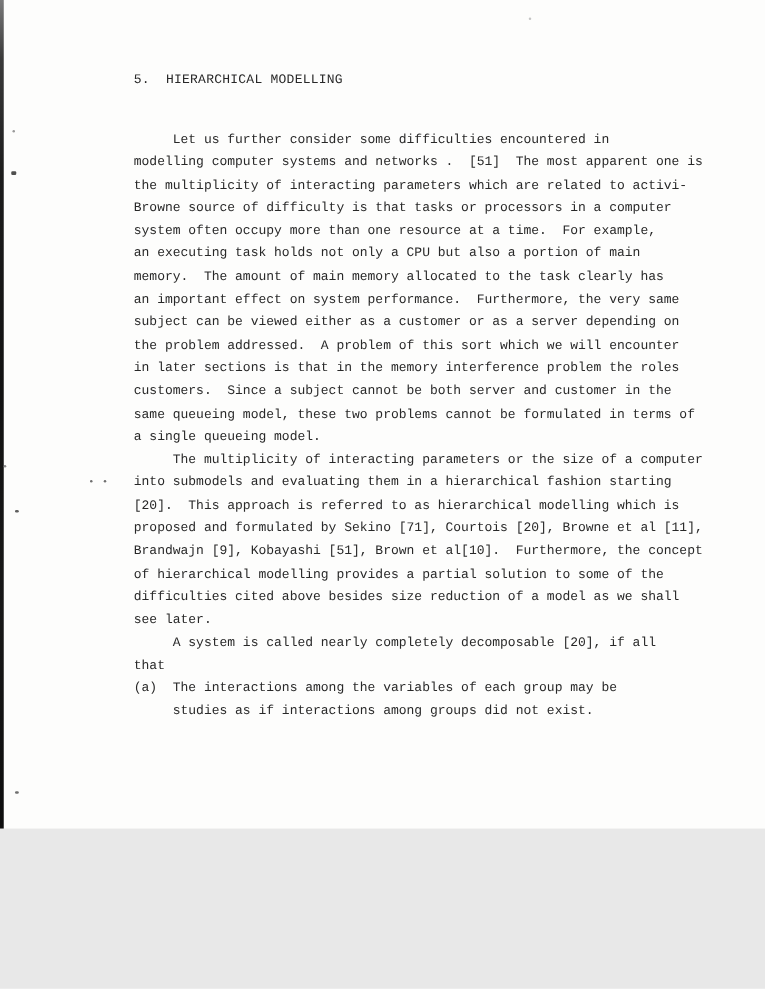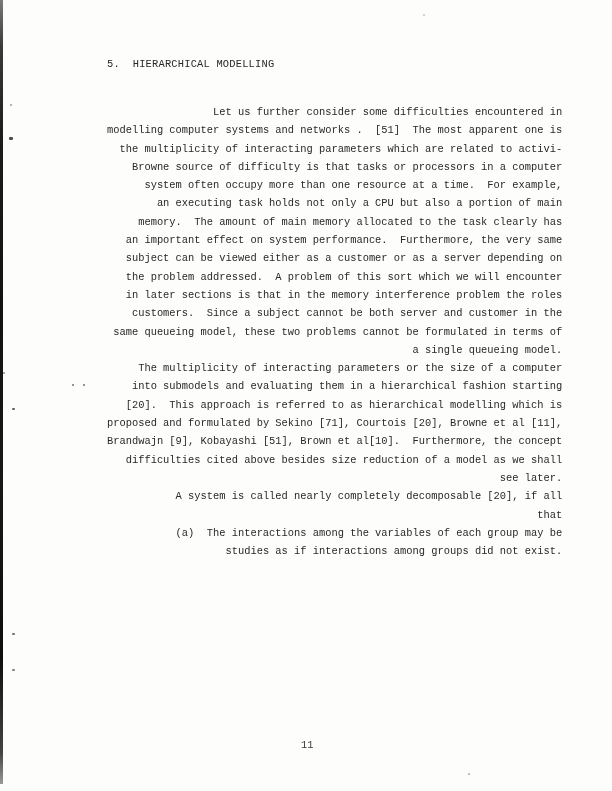--- a/index.html
+++ b/index.html
@@ -3,21 +3,21 @@
 <meta charset="utf-8">
 <style>
   html, body {
     margin: 0;
     padding: 0;
     background: #e8e8e8;
   }
   .page {
     position: relative;
     width: 612px;
-    height: 791px;
+    height: 663px;
     background: #fdfdfc;
     overflow: hidden;
     font-family: "Liberation Mono", "DejaVu Sans Mono", monospace;
     color: #282828;
   }
   .edge-strip {
     position: absolute;
     left: 0;
     top: 0;
     width: 2.5px;
@@ -42,21 +42,20 @@
     line-height: 18.3px;
     white-space: pre;
     letter-spacing: 0.2px;
   }
   .body-text {
     position: absolute;
     left: 107px;
     top: 103px;
     font-size: 10.4px;
     line-height: 18.3px;
-    text-align: right;
   }
   .text-line {
     white-space: pre;
     height: 18.3px;
   }
   .page-number {
     position: absolute;
     left: 301px;
     top: 736px;
     font-size: 10.4px;
@@ -99,20 +98,21 @@
       <div class="text-line">the problem addressed.  A problem of this sort which we will encounter</div>
       <div class="text-line">in later sections is that in the memory interference problem the roles</div>
       <div class="text-line">customers.  Since a subject cannot be both server and customer in the</div>
       <div class="text-line">same queueing model, these two problems cannot be formulated in terms of</div>
       <div class="text-line">a single queueing model.</div>
       <div class="text-line">     The multiplicity of interacting parameters or the size of a computer</div>
       <div class="text-line">into submodels and evaluating them in a hierarchical fashion starting</div>
       <div class="text-line">[20].  This approach is referred to as hierarchical modelling which is</div>
       <div class="text-line">proposed and formulated by Sekino [71], Courtois [20], Browne et al [11],</div>
       <div class="text-line">Brandwajn [9], Kobayashi [51], Brown et al[10].  Furthermore, the concept</div>
+      <div class="text-line">of hierarchical modelling provides a partial solution to some of the</div>
       <div class="text-line">difficulties cited above besides size reduction of a model as we shall</div>
       <div class="text-line">see later.</div>
       <div class="text-line">     A system is called nearly completely decomposable [20], if all</div>
       <div class="text-line">that</div>
       <div class="text-line">(a)  The interactions among the variables of each group may be</div>
       <div class="text-line">     studies as if interactions among groups did not exist.</div>
     </div>
 
   <div class="page-number">11</div>
 

